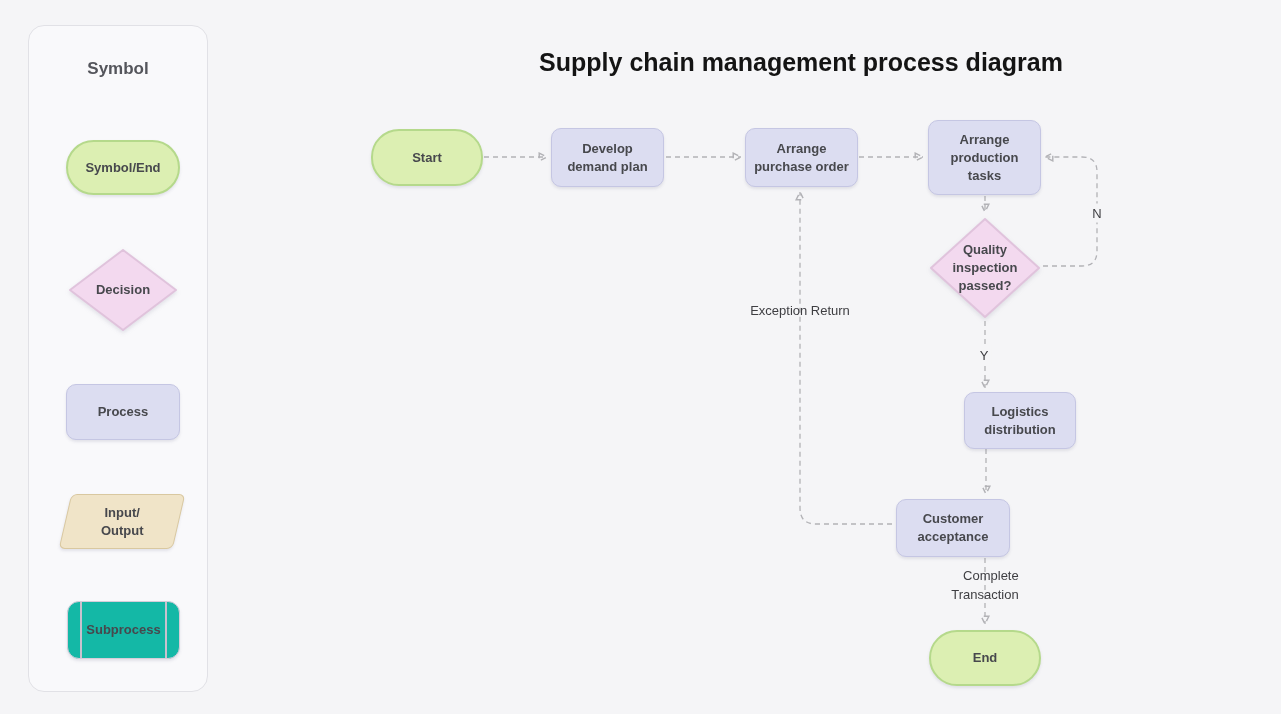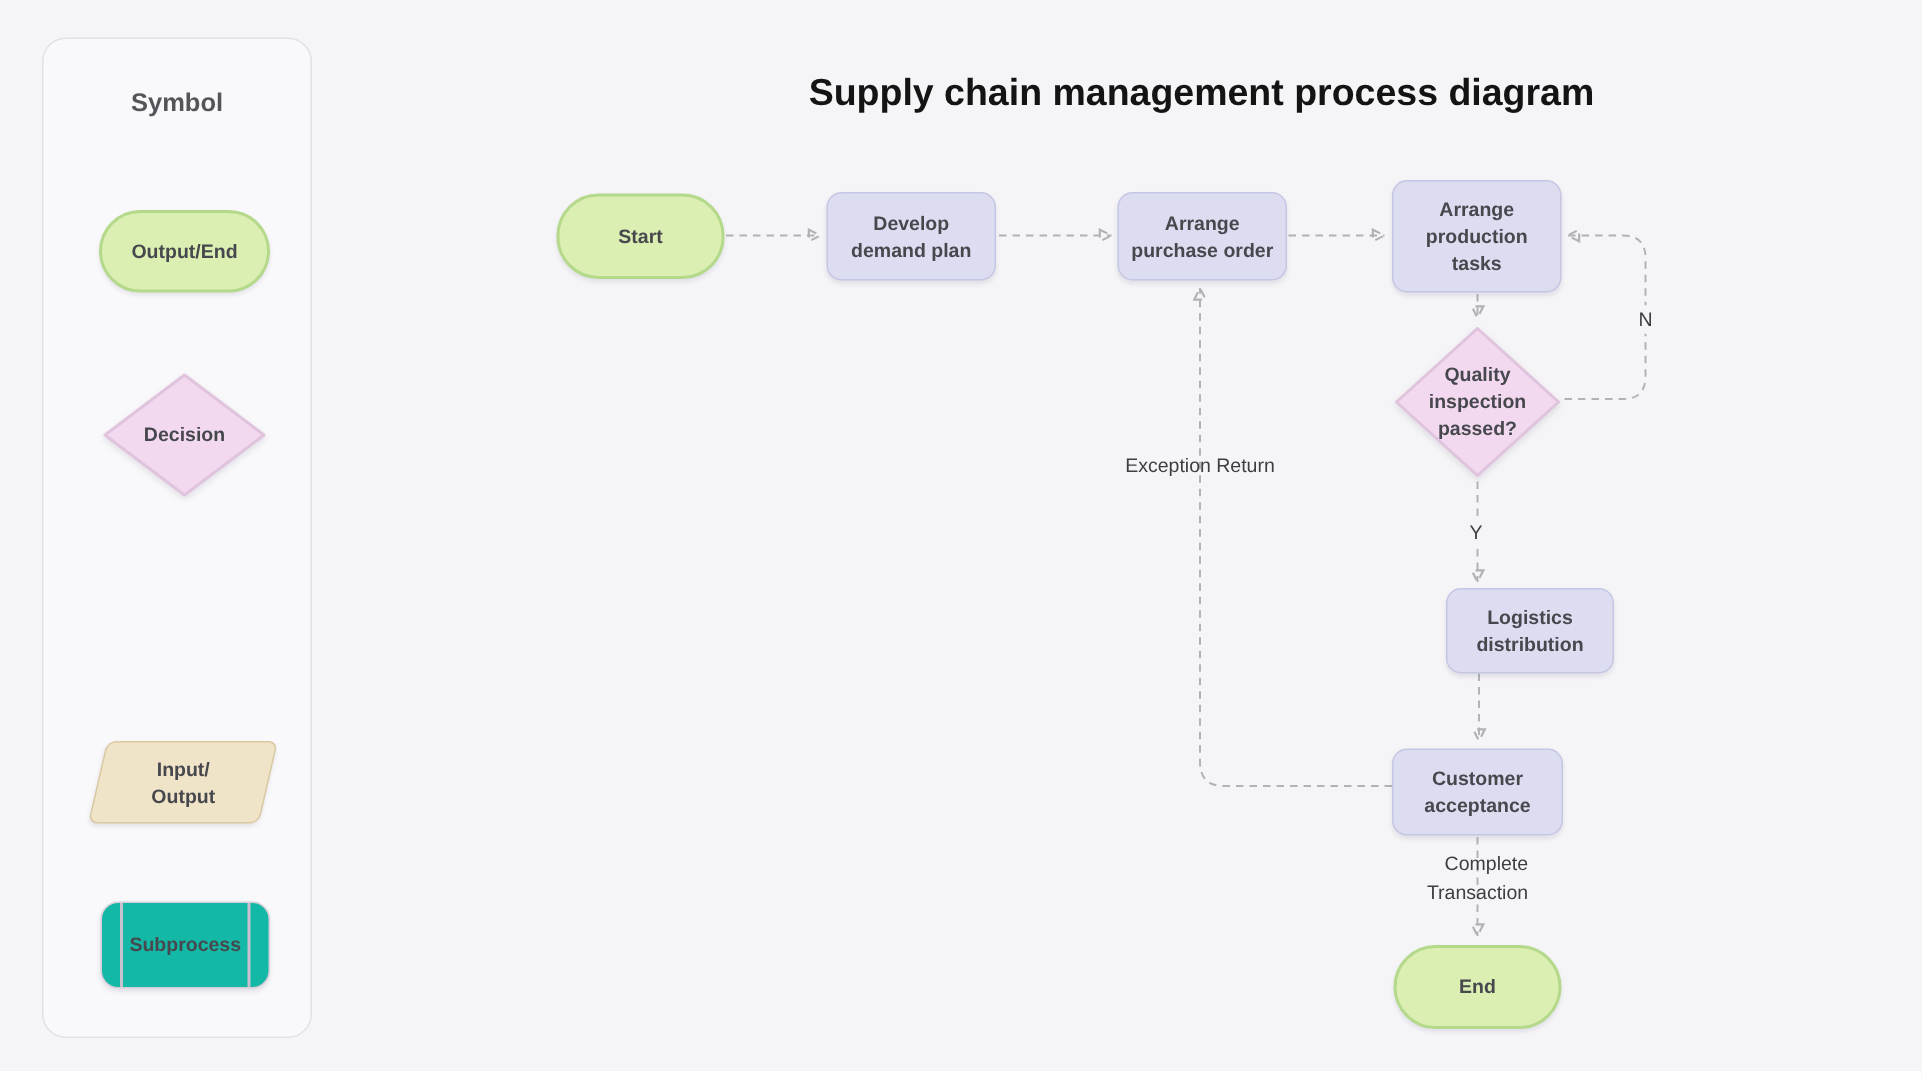--- a/index.html
+++ b/index.html
@@ -105,30 +105,33 @@
 </style>
 </head>
 <body>
 
 <div class="bottom-strip"></div>
 
 <aside class="panel">
   <div class="panel-title">Symbol</div>
 
   <div class="node terminator" style="left:37px; top:114px; width:114px; height:55px;">
-    <span class="shape-text">Output/End</span>
+    <span class="shape-text">Symbol/End</span>
   </div>
 
   <div class="node diamond-node" style="left:39px; top:222px; width:110px; height:84px;">
     <svg viewBox="0 0 110 84" width="110" height="84">
       <polygon points="55,2 108,42 55,82 2,42"></polygon>
     </svg>
     <span class="shape-text">Decision</span>
   </div>
 
+  <div class="node process" style="left:37px; top:358px; width:114px; height:56px;">
+    <span class="shape-text">Process</span>
+  </div>
 
   <div class="node io-node" style="left:36px; top:468px; width:114px; height:55px;">
     <span class="shape-text">Input/
 Output</span>
   </div>
 
   <div class="node subprocess" style="left:38px; top:575px; width:113px; height:58px;">
     <span class="sp-bar sp-bar-left"></span>
     <span class="sp-bar sp-bar-right"></span>
     <span class="shape-text">Subprocess</span>
@@ -182,21 +185,21 @@
     <span class="shape-text">Quality
 inspection
 passed?</span>
   </div>
 
   <div class="node process" style="left:964px; top:392px; width:112px; height:57px;">
     <span class="shape-text">Logistics
 distribution</span>
   </div>
 
-  <div class="node process" style="left:928px; top:499px; width:114px; height:58px;">
+  <div class="node process" style="left:896px; top:499px; width:114px; height:58px;">
     <span class="shape-text">Customer
 acceptance</span>
   </div>
 
   <div class="node terminator" style="left:929px; top:630px; width:112px; height:56px;">
     <span class="shape-text">End</span>
   </div>
 
   <div class="edge-label halo" style="left:1097px; top:213px;">N</div>
   <div class="edge-label halo" style="left:984px; top:355px;">Y</div>

